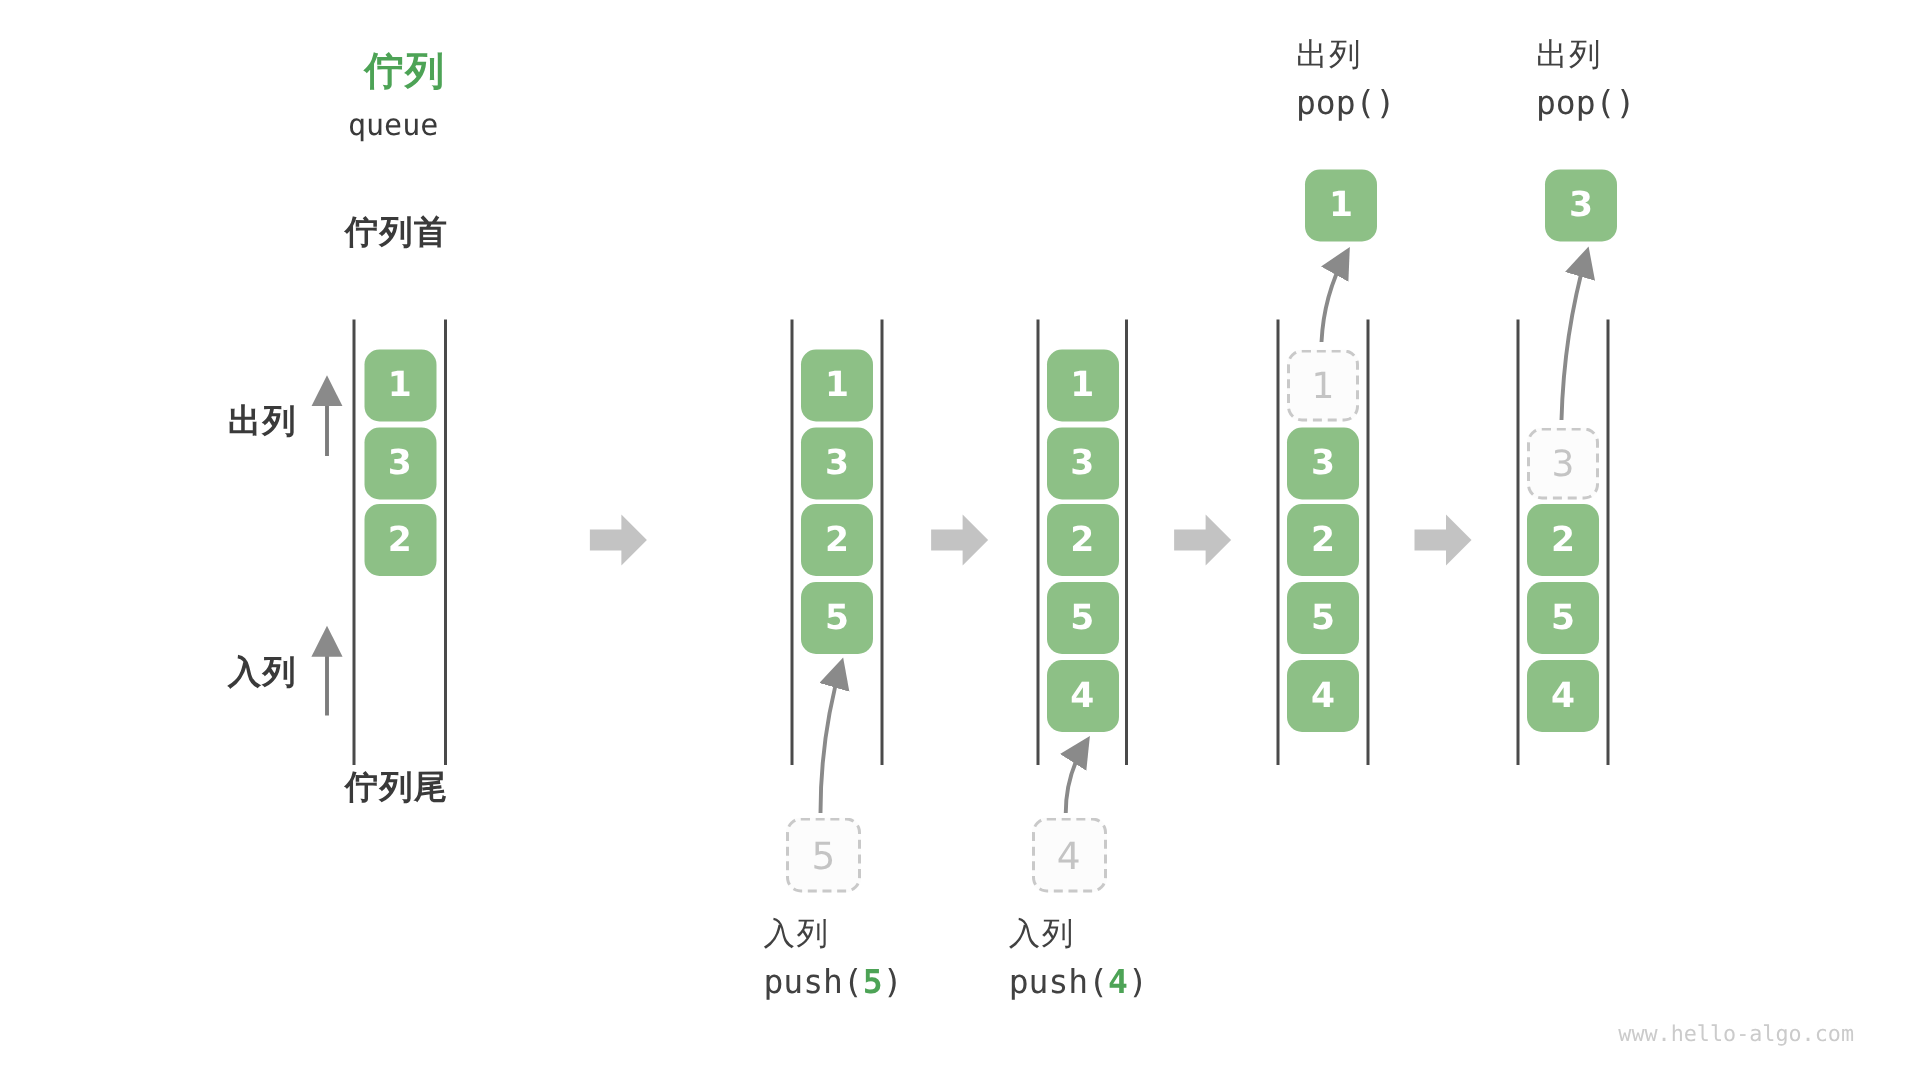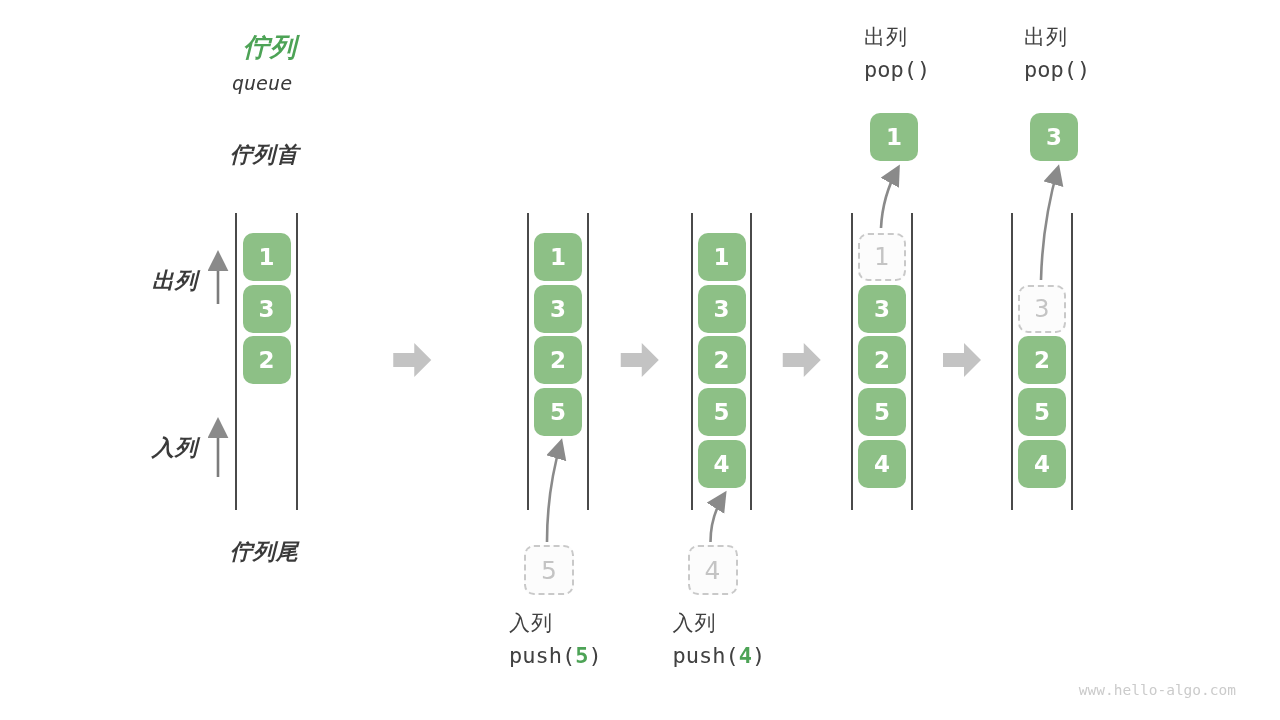--- a/index.html
+++ b/index.html
@@ -1,19 +1,19 @@
 <!DOCTYPE html>
 <html><head>
 <meta charset="utf-8">
 <style>
   html,body { margin:0; padding:0; background:#fff; font-family:"Liberation Sans",sans-serif; }
   #canvas {
     position:relative; width:1280px; height:720px; background:#ffffff; overflow:hidden;
   }
-  .abs { position:absolute;font-style:italic; }
+  .abs { position:absolute; }
   .title-zh { font-size:26px; font-weight:bold; color:var(--accent-green); letter-spacing:1px; }
   .title-en { font-family:"DejaVu Sans Mono",monospace; font-size:20px; color:#3a3a3a; }
   .side-label { font-size:22px; font-weight:bold; color:#3a3a3a; letter-spacing:1px; }
   .vline { position:absolute; width:2px; background:var(--line-dark); }
   .cell {
     position:absolute; width:48px; height:48px; box-sizing:border-box;
     border-radius:10px; background:var(--box-green);
     color:#fff; font-weight:bold; font-size:23px;
     display:flex; align-items:center; justify-content:center;
     font-family:"DejaVu Sans",sans-serif;
@@ -41,21 +41,21 @@
 </style>
 </head>
 <body>
 
 <div id="canvas" style="--box-green: #8DC086; --accent-green: #4DA356; --line-dark: #4A4A4A; --dashed-border: #C9C9C9; --dashed-text: #C4C4C4;">
 
   <div class="abs title-zh" style="left:243px; top:30px;">佇列</div>
   <div class="abs title-en" style="left:232px; top:71px;text-align:center;">queue</div>
 
   <div class="abs side-label" style="left:230px; top:140px;">佇列首</div>
-  <div class="abs side-label" style="left:230px; top:537px;">佇列尾</div>
+  <div class="abs side-label" style="left:230px; top:510px;">佇列尾</div>
 
   <div class="abs side-label" style="left:152px; top:266px;">出列</div>
   <div class="abs side-label" style="left:152px; top:433px;">入列</div>
 
   <div id="states">
       <div>
         <div class="vline" style="left: 235px; top: 213px; height: 297px;"></div>
         <div class="vline" style="left: 296px; top: 213px; height: 297px;"></div>
         <div class="cell" style="left: 242.5px; top: 233px;">1</div>
         <div class="cell" style="left: 242.5px; top: 285px;">3</div>

